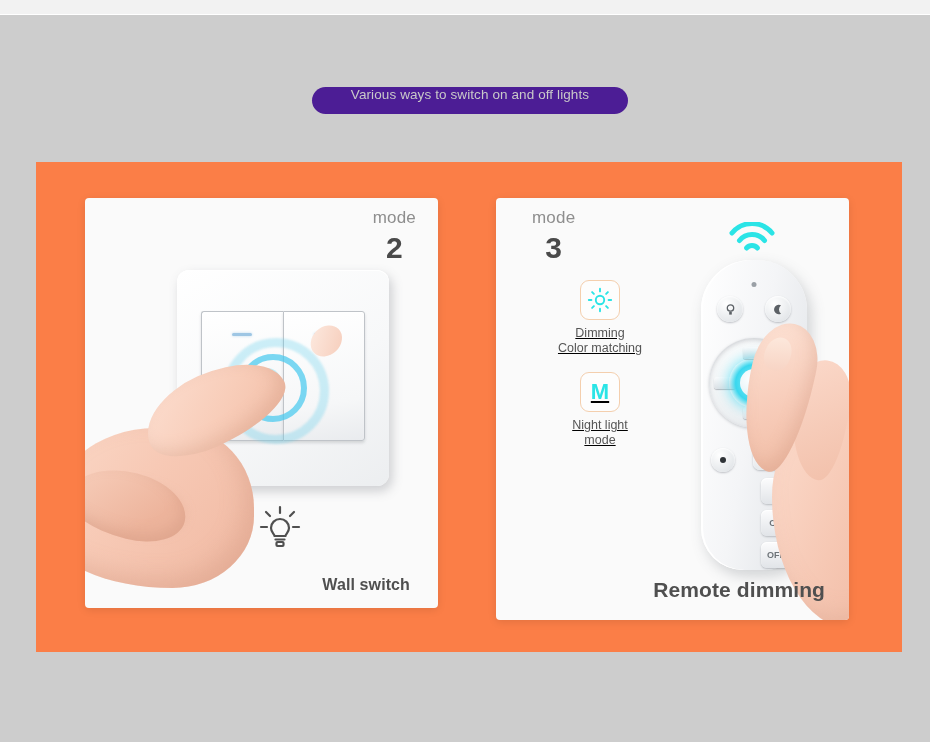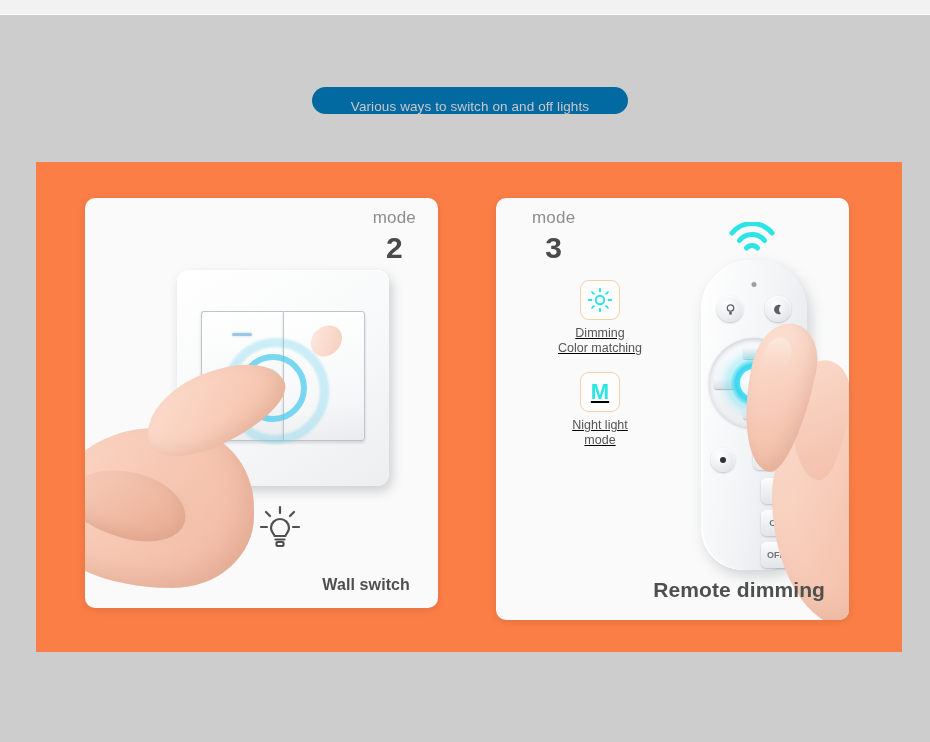--- a/index.html
+++ b/index.html
@@ -29,23 +29,23 @@
     width: 930px; height: 727px;
     background: #cdcdcd;
   }
 
   
   .headline-pill {
     position: absolute;
     left: 312px; top: 87px;
     width: 316px; height: 27px;
     border-radius: 14px;
-    background: #0369a1;
+    background: #4c1d95;
     display: flex;
-    align-items: flex-end;
+    align-items: flex-start;
     justify-content: center;
   }
   .headline-pill-text {
     font-size: 13.5px;
     color: #c9c9c9;
     letter-spacing: .1px;
     white-space: nowrap;
   }
 
   
@@ -54,21 +54,21 @@
     left: 36px; top: 162px;
     width: 866px; height: 490px;
     background: #fb7e47;
   }
 
   
   .card {
     position: absolute;
     top: 36px;
     background: #fafafa;
-    border-radius: 10px;
+    border-radius: 4px;
     overflow: hidden;
     box-shadow: 0 2px 8px rgba(0,0,0,.10);
   }
   .card-left  { left: 49px;  width: 353px; height: 410px; }
   .card-right { left: 460px; width: 353px; height: 422px; }
 
   
   .mode-badge { position: absolute; text-align: center; line-height: 1; }
   .mode-word {
     font-size: 17px;

